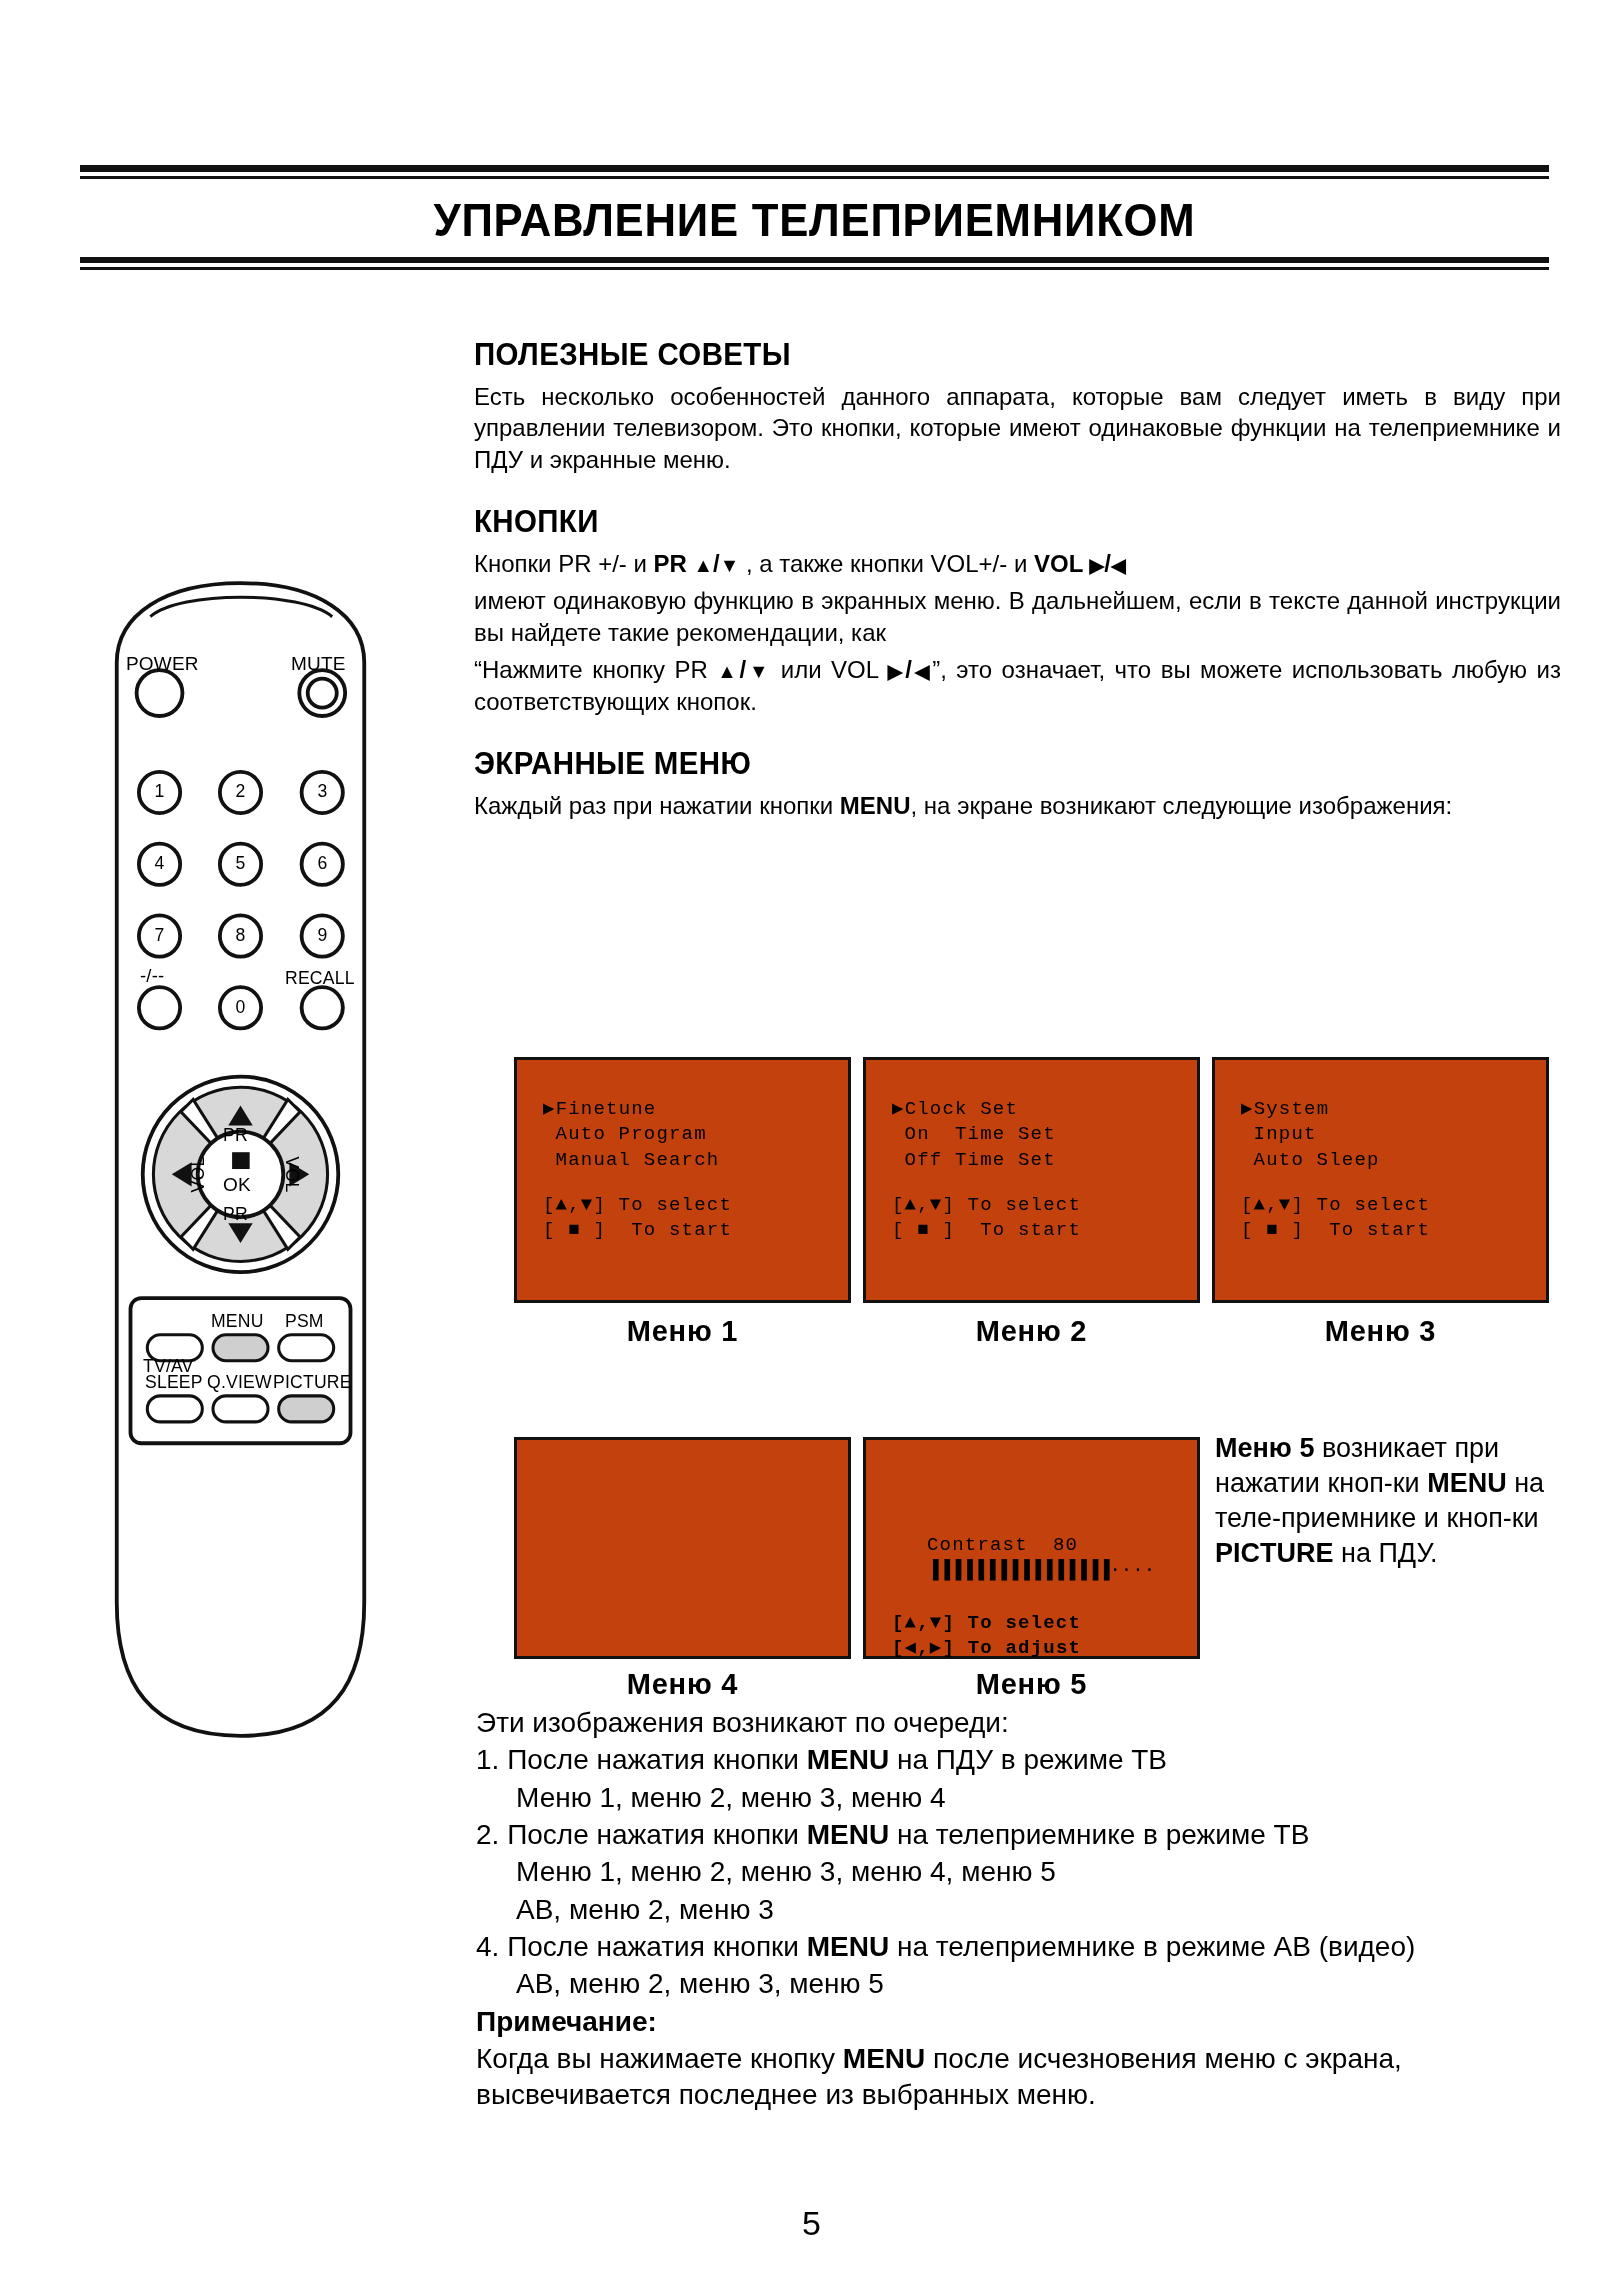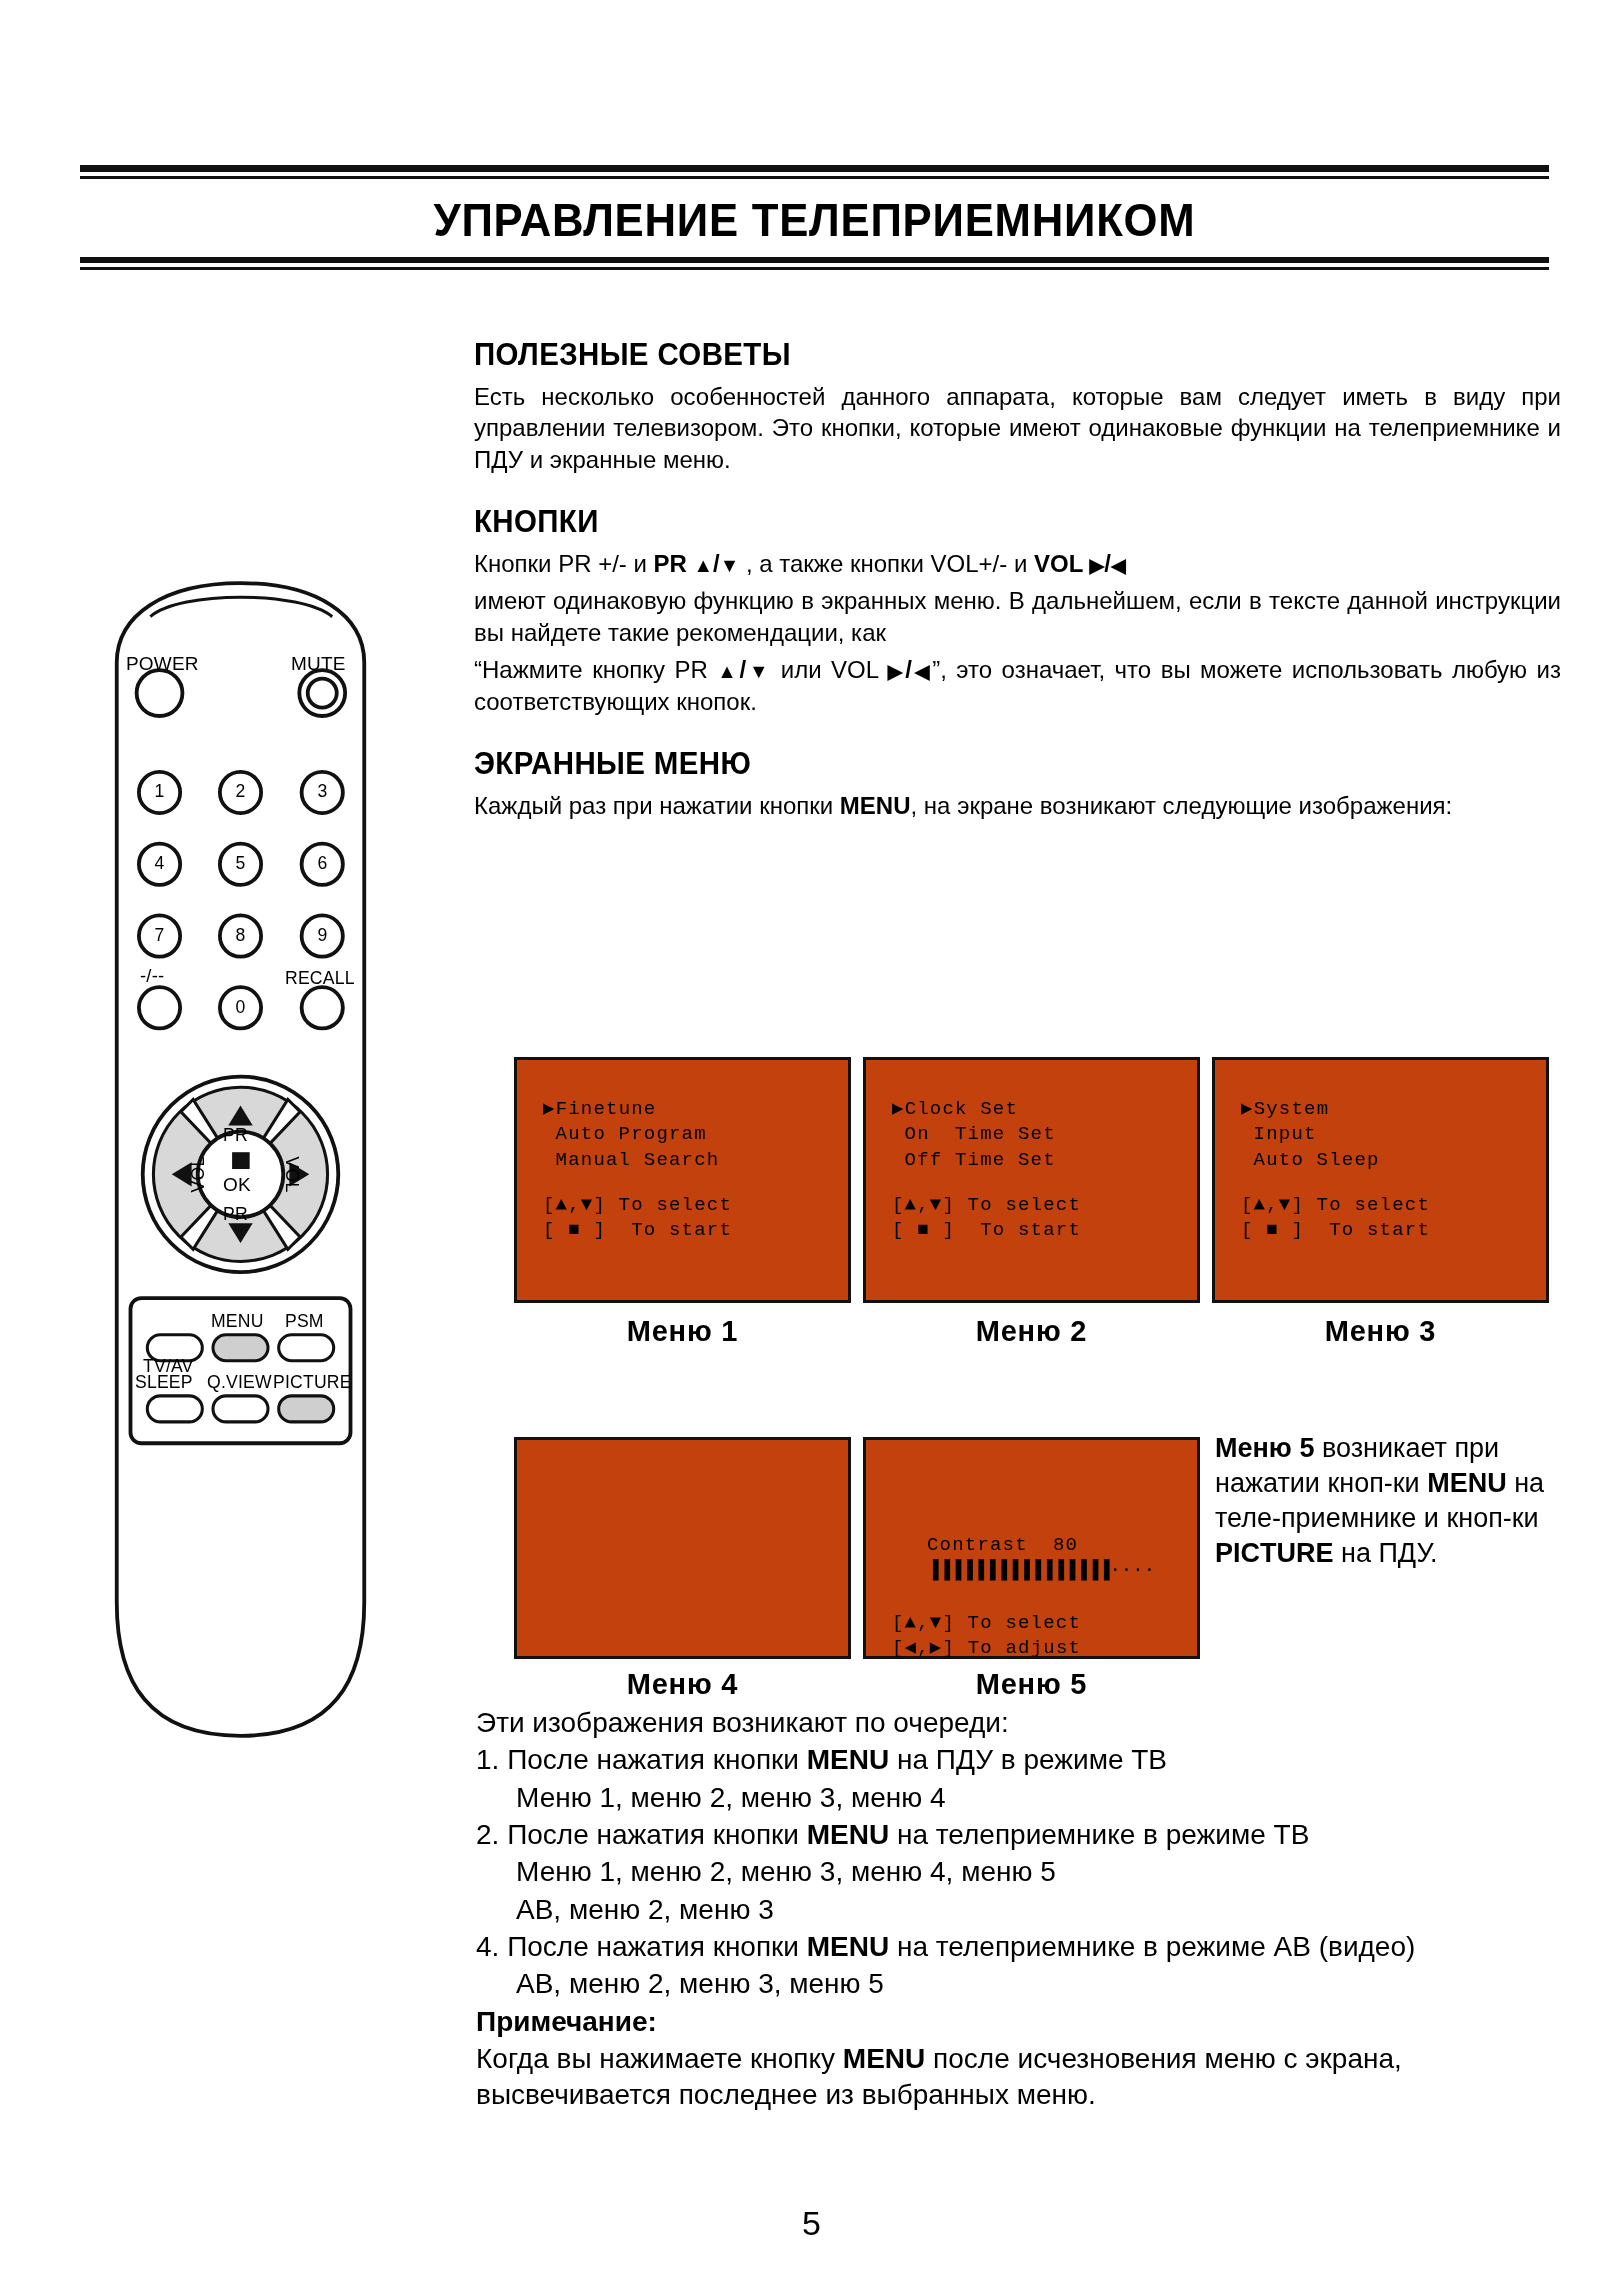--- a/index.html
+++ b/index.html
@@ -212,21 +212,21 @@
 
     <div class="rtext" style="left:120px;top:555px;font-size:17.6px;">PR</div>
     <div class="rtext" style="left:120px;top:634px;font-size:17.6px;">PR</div>
     <div class="rtext" style="left:78px;top:594px;font-size:17.6px;transform:rotate(-90deg);">VOL</div>
     <div class="rtext" style="left:171px;top:594px;font-size:17.6px;transform:rotate(90deg);">VOL</div>
     <div class="rtext" style="left:120px;top:604px;font-size:19px;">OK</div>
 
     <div class="rtext" style="left:40px;top:741px;font-size:17.6px;margin-top:45px;">TV/AV</div>
     <div class="rtext" style="left:108px;top:741px;font-size:17.6px;">MENU</div>
     <div class="rtext" style="left:182px;top:741px;font-size:17.6px;">PSM</div>
-    <div class="rtext" style="left:32px;top:802px;font-size:17.6px;text-align:right;">SLEEP</div>
+    <div class="rtext" style="left:42px;top:802px;font-size:17.6px;text-align:right;">SLEEP</div>
     <div class="rtext" style="left:104px;top:802px;font-size:17.6px;">Q.VIEW</div>
     <div class="rtext" style="left:170px;top:802px;font-size:17.6px;">PICTURE</div>
   </div>
 
   <div class="content">
 
     <h2 class="sec">ПОЛЕЗНЫЕ СОВЕТЫ</h2>
     <p class="body">Есть несколько особенностей данного аппарата, которые вам следует иметь в виду при управлении телевизором. Это кнопки, которые имеют одинаковые функции на телеприемнике и ПДУ и экранные меню.</p>
 
     <div class="spacer-md"></div>
@@ -265,21 +265,21 @@
 <span>[ ■ ]  To start</span></div>
   </div>
   <div class="caption" style="left:1212px;top:1315px;width:337px;">Меню 3</div>
 
   <div class="menu-box" style="left:514px;top:1437px;width:337px;height:222px;"></div>
   <div class="caption" style="left:514px;top:1668px;width:337px;">Меню 4</div>
 
   <div class="menu-box" style="left:863px;top:1437px;width:337px;height:222px;">
     <div class="scr" style="top:93px;left:61px;"><span>Contrast  80</span>
 <span class="bar">▐▐▐▐▐▐▐▐▐▐▐▐▐▐▐▐····</span></div>
-    <div class="scr" style="top:171px;left:26px;"><span>[▲,▼] To select</span>
+    <div class="scr" style="top:171px;left:26px;font-weight:bold;"><span>[▲,▼] To select</span>
 <span>[◀,▶] To adjust</span></div>
   </div>
   <div class="caption" style="left:863px;top:1668px;width:337px;">Меню 5</div>
 
   <div class="note" style="left:1215px;top:1431px;width:337px;">
     <span class="b">Меню 5</span><span> возникает при нажатии кноп-ки </span><span class="b">MENU</span><span> на теле-приемнике и кноп-ки </span><span class="b">PICTURE</span><span> на ПДУ.</span>
   </div>
 
   <div class="listblk" style="top:1705px;">
     <p>Эти изображения возникают по очереди:</p>

